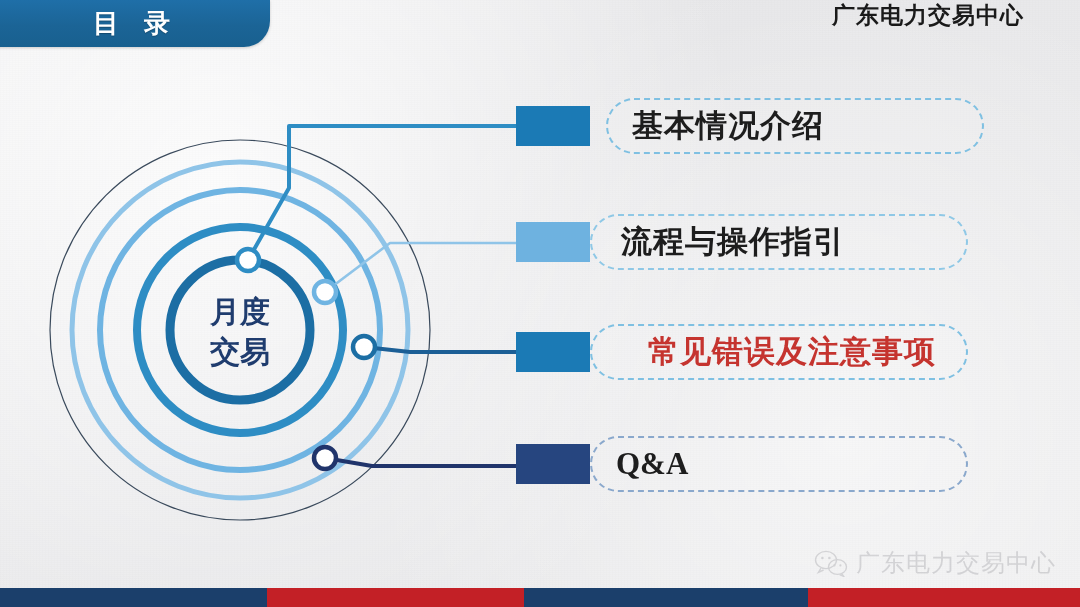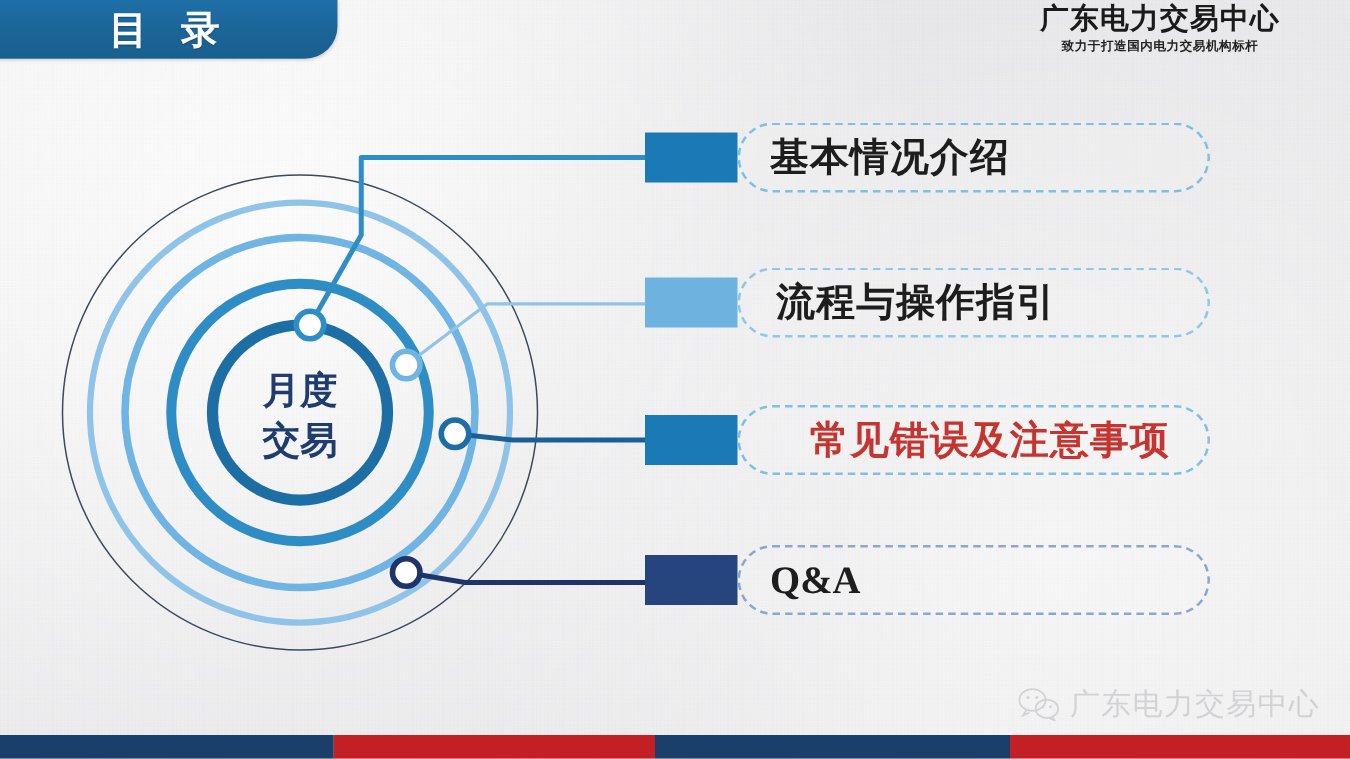--- a/index.html
+++ b/index.html
@@ -39,21 +39,21 @@
     height: 47px;
     background: linear-gradient(180deg, #1f6fa8 0%, #1b6496 55%, #18608f 100%);
     border-bottom-right-radius: 26px;
     display: flex;
     align-items: center;
     justify-content: center;
     box-shadow: 0 1px 3px rgba(0,0,0,0.18);
   }
   #header-title {
     color: #ffffff;
-    font-size: 31px;
+    font-size: 26px;
     font-weight: bold;
     letter-spacing: 9px;
     padding-left: 22px;
     text-shadow: 0 1px 1px rgba(0,0,0,0.25);
   }
 
   
   #logo {
     position: absolute;
     right: 18px;
@@ -194,25 +194,24 @@
     <text id="center-line1" x="240" y="322" text-anchor="middle" font-family="DejaVu Sans, sans-serif" font-size="30" font-weight="bold" fill="#1f3c6e">月度</text>
     <text id="center-line2" x="240" y="362" text-anchor="middle" font-family="DejaVu Sans, sans-serif" font-size="30" font-weight="bold" fill="#1f3c6e">交易</text>
   </svg>
 
   <div id="header-banner">
     <span id="header-title">目 录</span>
   </div>
 
   <div id="logo">
     <div id="logo-cn">广东电力交易中心</div>
-    <div id="logo-slogan">致力于打造国内电力交易机构标杆</div>
   </div>
 
   <div id="agenda-list">
-      <div class="agenda-item" style="left: 590px; top: 98px;">
+      <div class="agenda-item" style="left: 590px; top: 98px; padding-left: 16px;">
         <div class="agenda-box" style="width: 378px; border-color: rgb(127, 192, 226);">
           <span class="agenda-label" style="color: rgb(29, 29, 29);">基本情况介绍</span>
         </div>
       </div>
       <div class="agenda-item" style="left: 590px; top: 214px;">
         <div class="agenda-box" style="width: 378px; border-color: rgb(143, 200, 230); padding-left: 29px;">
           <span class="agenda-label" style="color: rgb(29, 29, 29);">流程与操作指引</span>
         </div>
       </div>
       <div class="agenda-item" style="left: 590px; top: 324px;">

